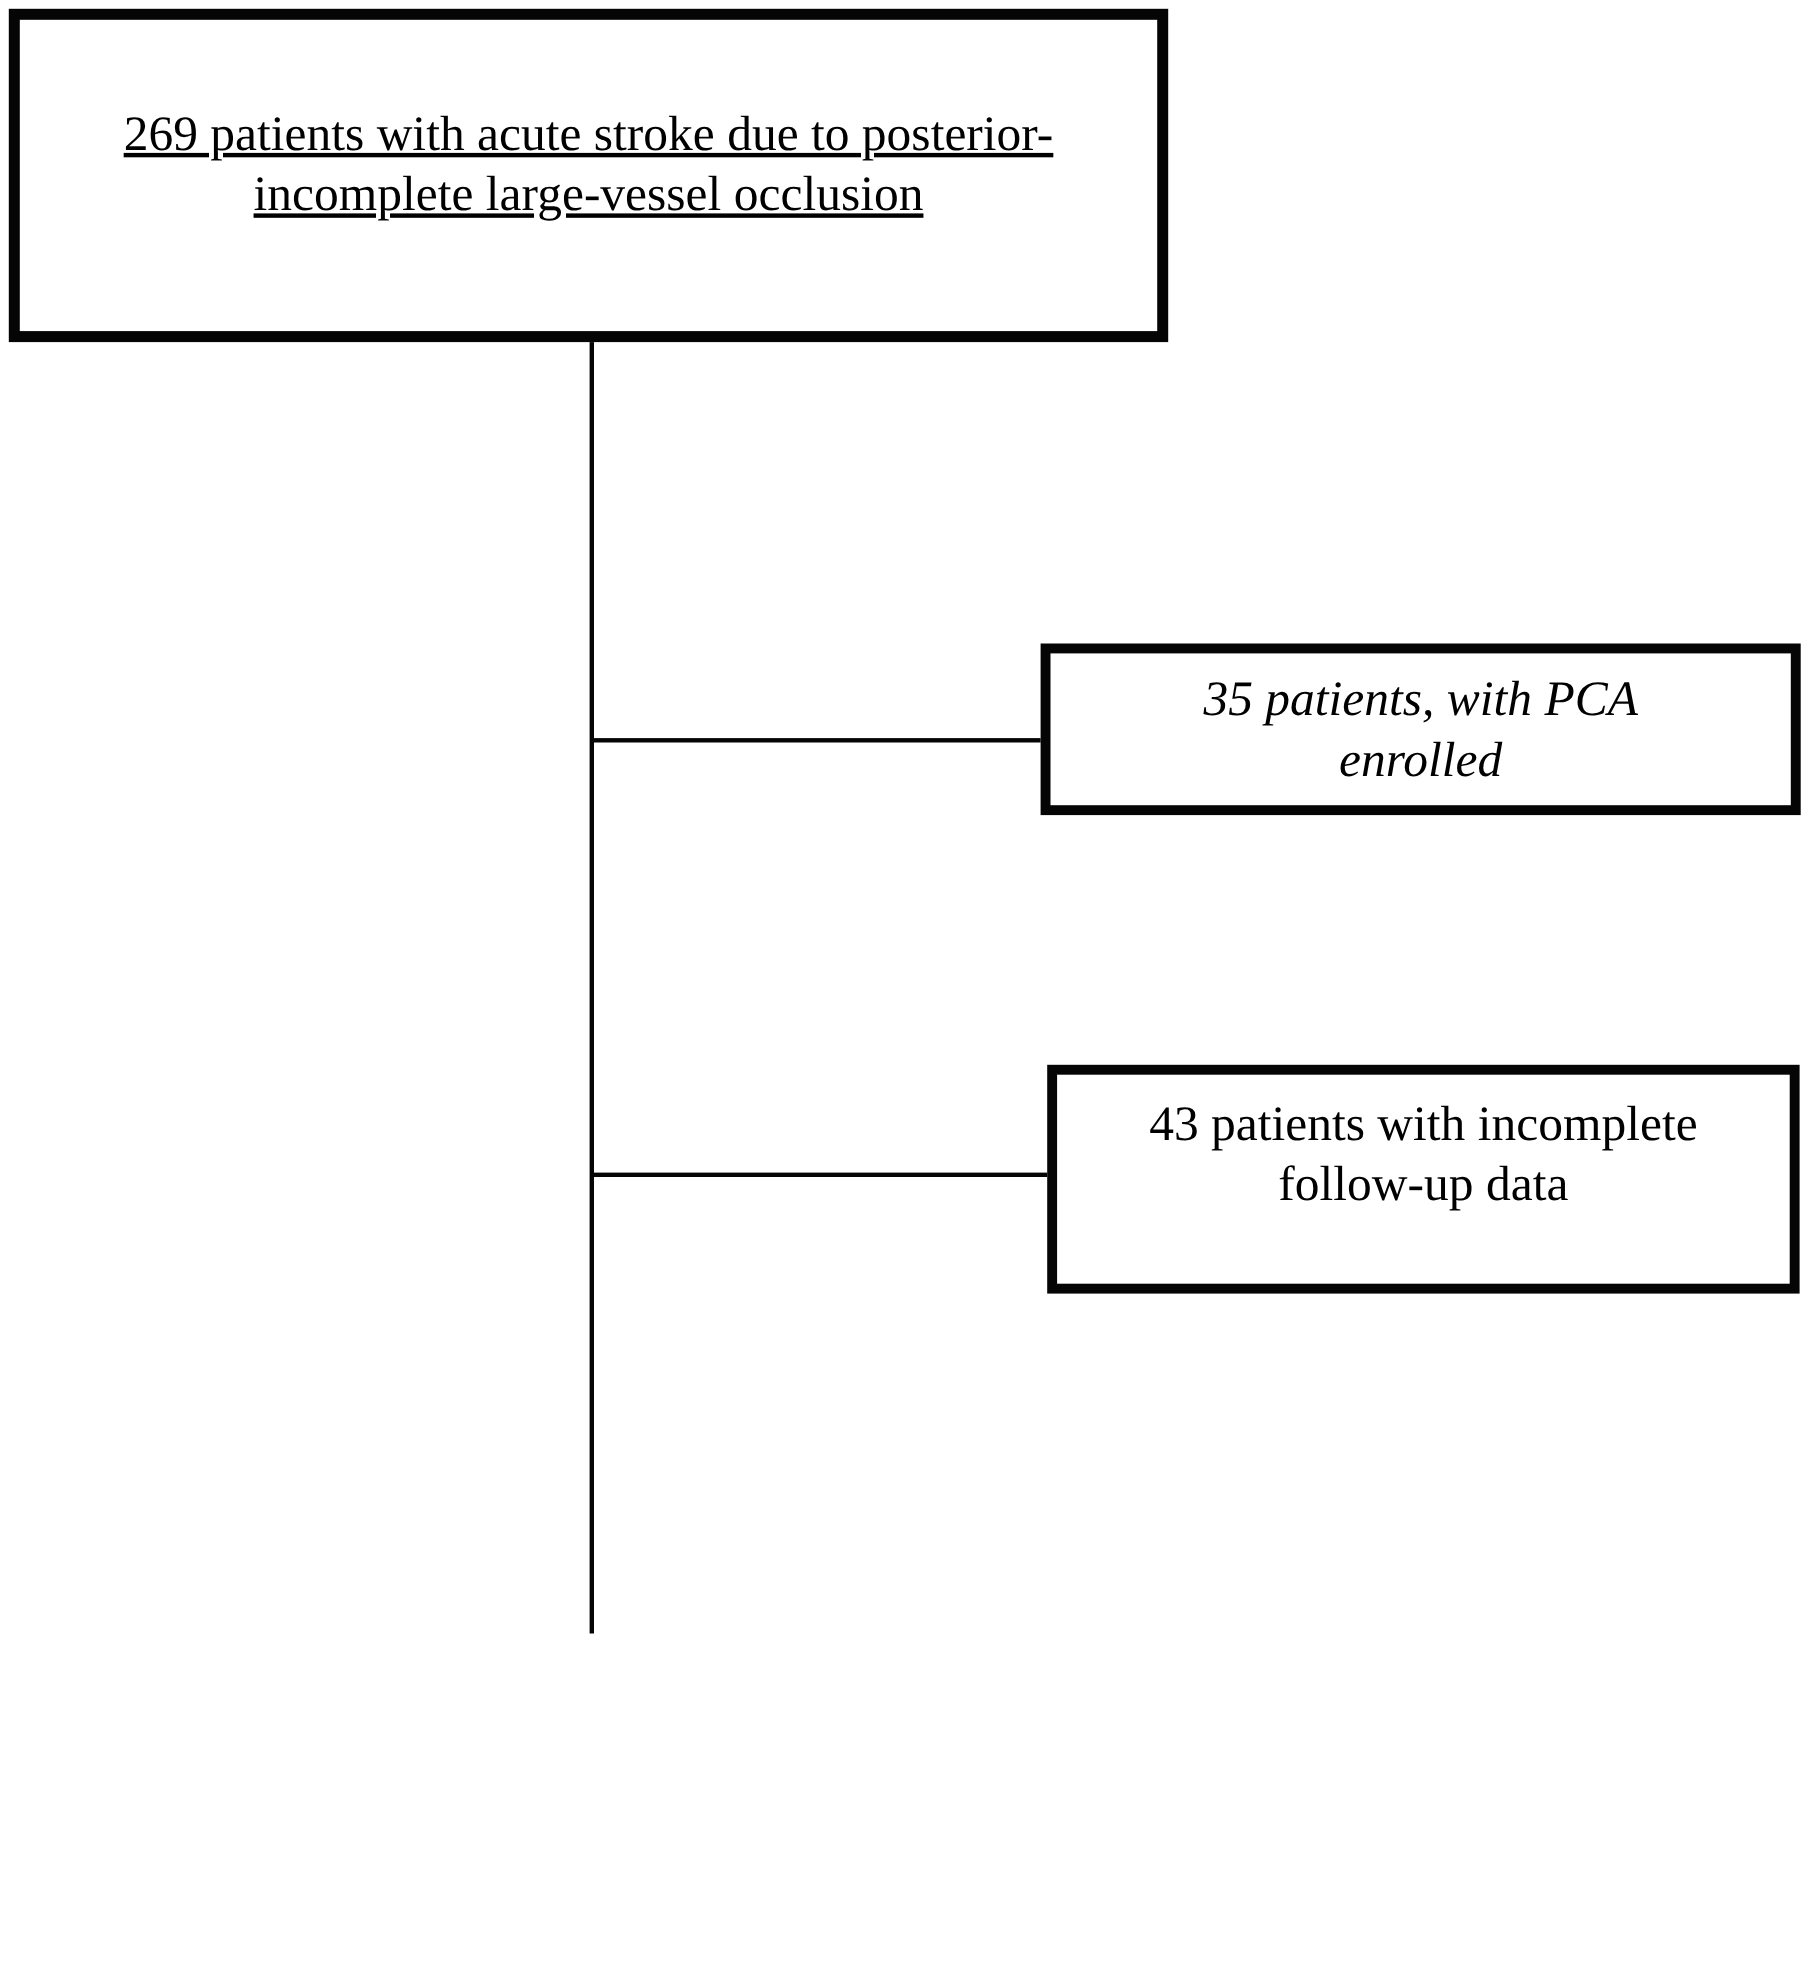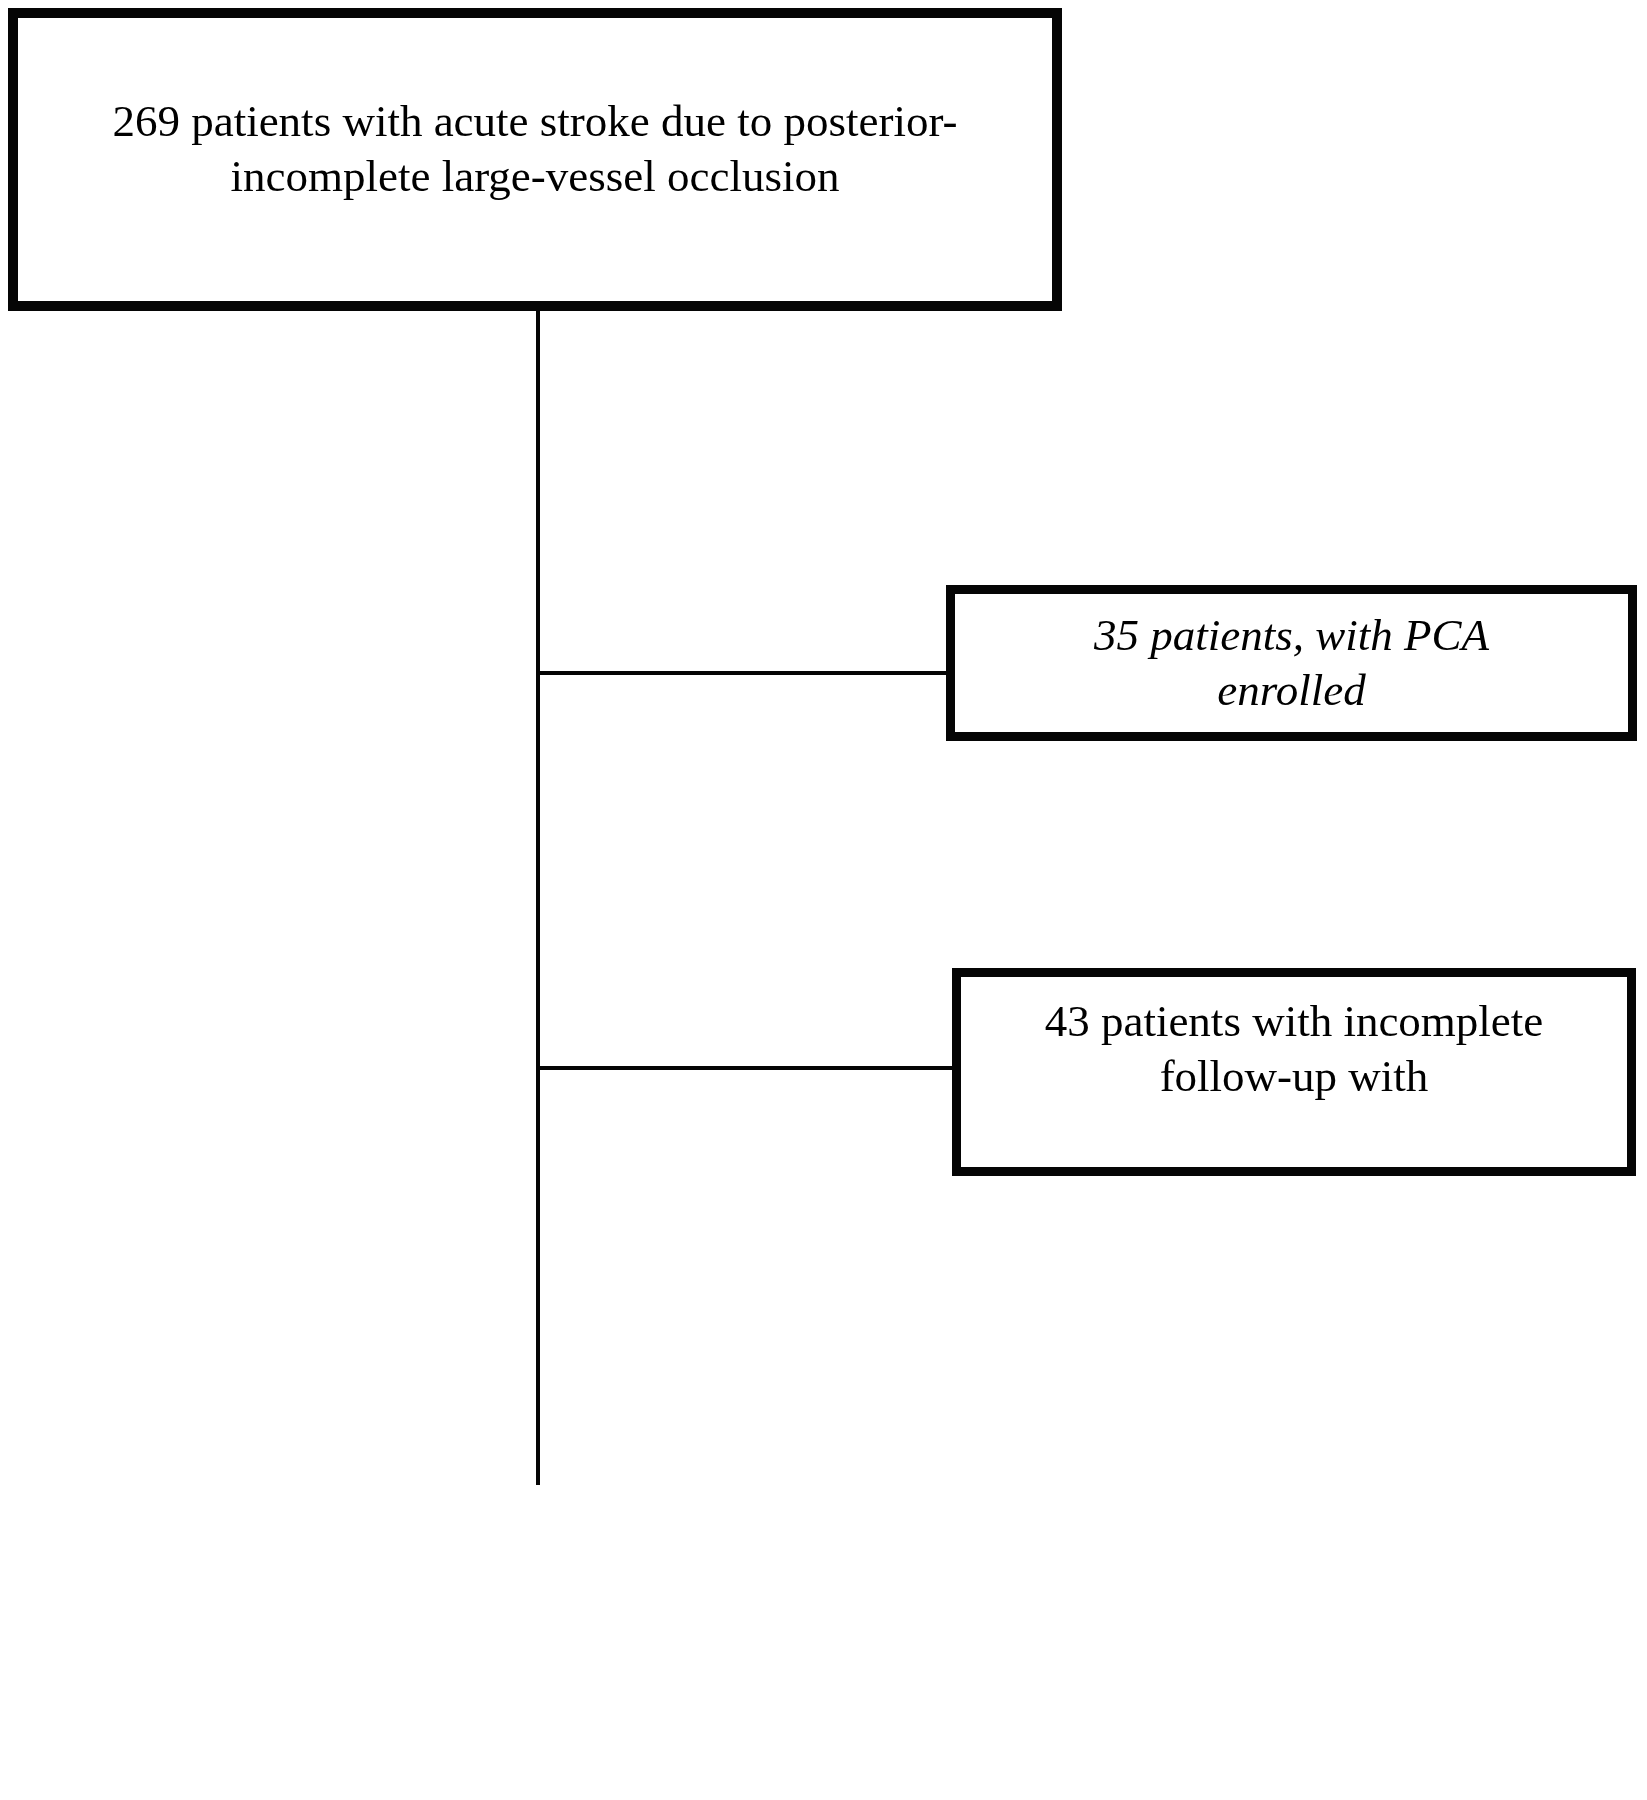--- a/index.html
+++ b/index.html
@@ -27,21 +27,21 @@
     align-items: center;
     text-align: center;
   }
   .ln {
     font-size: 45px;
     line-height: 1.22;
     letter-spacing: 0px;
     white-space: nowrap;
   }
   
-  #box-total    { left: 8px;   top: 8px;    width: 1054px; height: 303px; padding-bottom: 22px; }
+  #box-total    { left: 8px;   top: 8px;    width: 1054px; height: 303px; padding-bottom: 22px; text-decoration: underline; }
   #box-pca      { left: 946px; top: 585px;  width: 691px;  height: 156px; border-width: 9px; font-style: italic; }
   #box-follow   { left: 952px; top: 968px;  width: 684px;  height: 208px; border-width: 9px; padding-bottom: 46px; align-items: center; }
   #box-enrolled { left: 150px; top: 1480px; width: 748px;  height: 310px; padding-bottom: 42px; }
   
   .vline { position: absolute; width: 4px; background: #050505; }
   .hline { position: absolute; height: 4px; background: #050505; }
   #main-vline   { left: 536px; top: 305px;  height: 1180px; }
   #hline-pca    { left: 538px; top: 671px;  width: 410px; }
   #hline-follow { left: 538px; top: 1066px; width: 416px; }
 </style>
@@ -61,17 +61,17 @@
     <div class="ln">incomplete large-vessel occlusion</div>
   </div>
 
   <div class="box" id="box-pca">
     <div class="ln">35 patients, with PCA</div>
     <div class="ln">enrolled</div>
   </div>
 
   <div class="box" id="box-follow">
     <div class="ln">43 patients with incomplete</div>
-    <div class="ln">follow-up with</div>
+    <div class="ln">follow-up data</div>
   </div>
 
 
 </div>
 
 </body></html>

